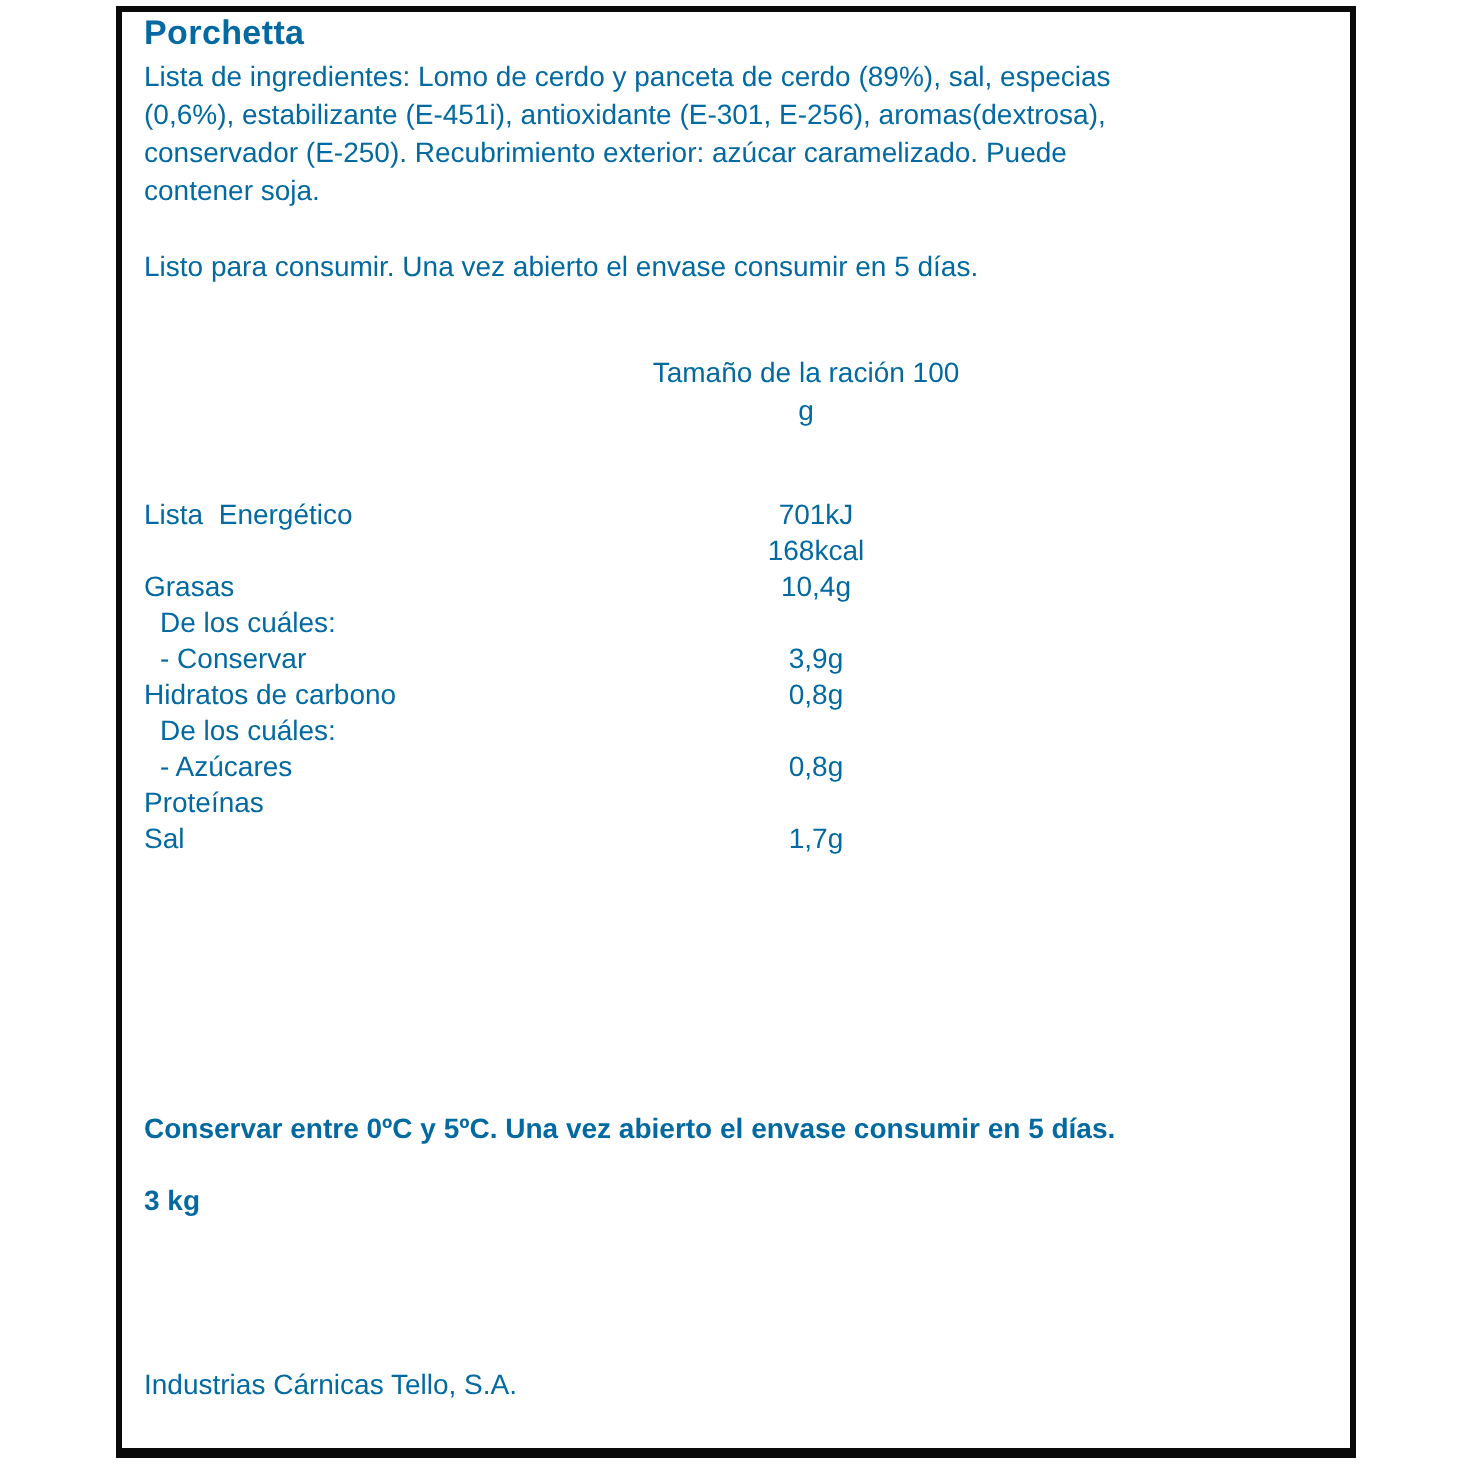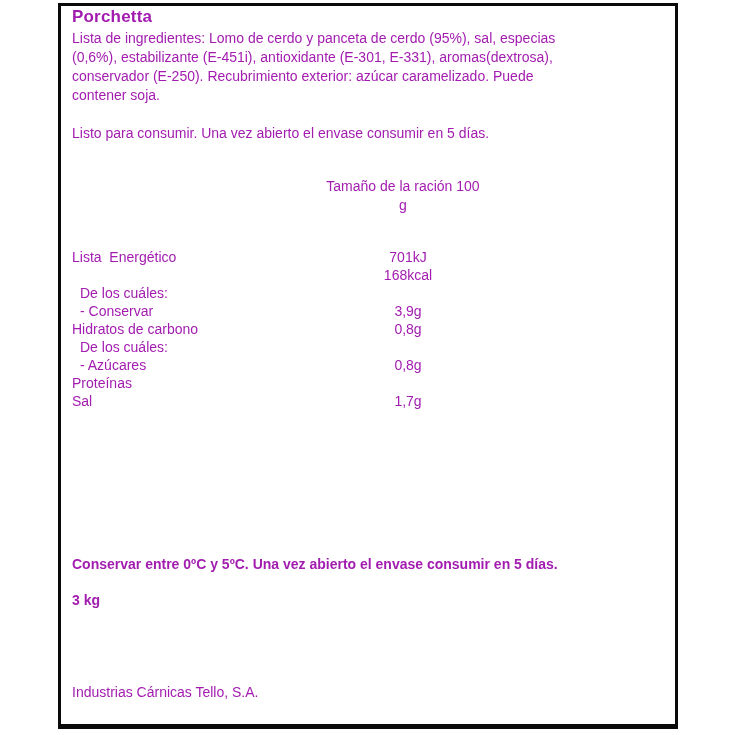--- a/index.html
+++ b/index.html
@@ -6,21 +6,21 @@
     margin: 0;
     padding: 0;
     background: #ffffff;
   }
   .canvas {
     position: relative;
     width: 735px;
     height: 735px;
     background: #ffffff;
     font-family: "Liberation Sans", sans-serif;
-    color: #a21caf;
+    color: #0369a1;
     font-size: 14px;
     overflow: hidden;
   }
   .label-box {
     position: absolute;
     left: 58px;
     top: 3px;
     width: 620px;
     height: 726px;
     box-sizing: border-box;
@@ -100,41 +100,45 @@
 </style>
 </head>
 <body>
 
 <div class="canvas">
   <div class="label-box">
 
     <div class="abs title">Porchetta</div>
 
     <div class="abs ingredients">
-      <div>Lista de ingredientes: Lomo de cerdo y panceta de cerdo (95%), sal, especias</div>
-      <div>(0,6%), estabilizante (E-451i), antioxidante (E-301, E-331), aromas(dextrosa),</div>
+      <div>Lista de ingredientes: Lomo de cerdo y panceta de cerdo (89%), sal, especias</div>
+      <div>(0,6%), estabilizante (E-451i), antioxidante (E-301, E-256), aromas(dextrosa),</div>
       <div><span>conservador (E-250). Recubrimiento exterior: azúcar caramelizado. </span><span class="bold">Puede</span></div>
       <div class="bold">contener soja.</div>
     </div>
 
     <div class="abs ready-text">Listo para consumir. Una vez abierto el envase consumir en 5 días.</div>
 
     <div class="abs serving">
       <div>Tamaño de la ración 100</div>
       <div>g</div>
     </div>
 
     <div class="abs nutrition">
       <div class="n-row">
         <span class="n-label">Lista  Energético</span>
         <span class="n-value">701kJ</span>
       </div>
       <div class="n-row">
         <span class="n-label"></span>
         <span class="n-value">168kcal</span>
+      </div>
+      <div class="n-row">
+        <span class="n-label">Grasas</span>
+        <span class="n-value">10,4g</span>
       </div>
       <div class="n-row indent">
         <span class="n-label">De los cuáles:</span>
         <span class="n-value"></span>
       </div>
       <div class="n-row indent">
         <span class="n-label">- Conservar</span>
         <span class="n-value">3,9g</span>
       </div>
       <div class="n-row">

